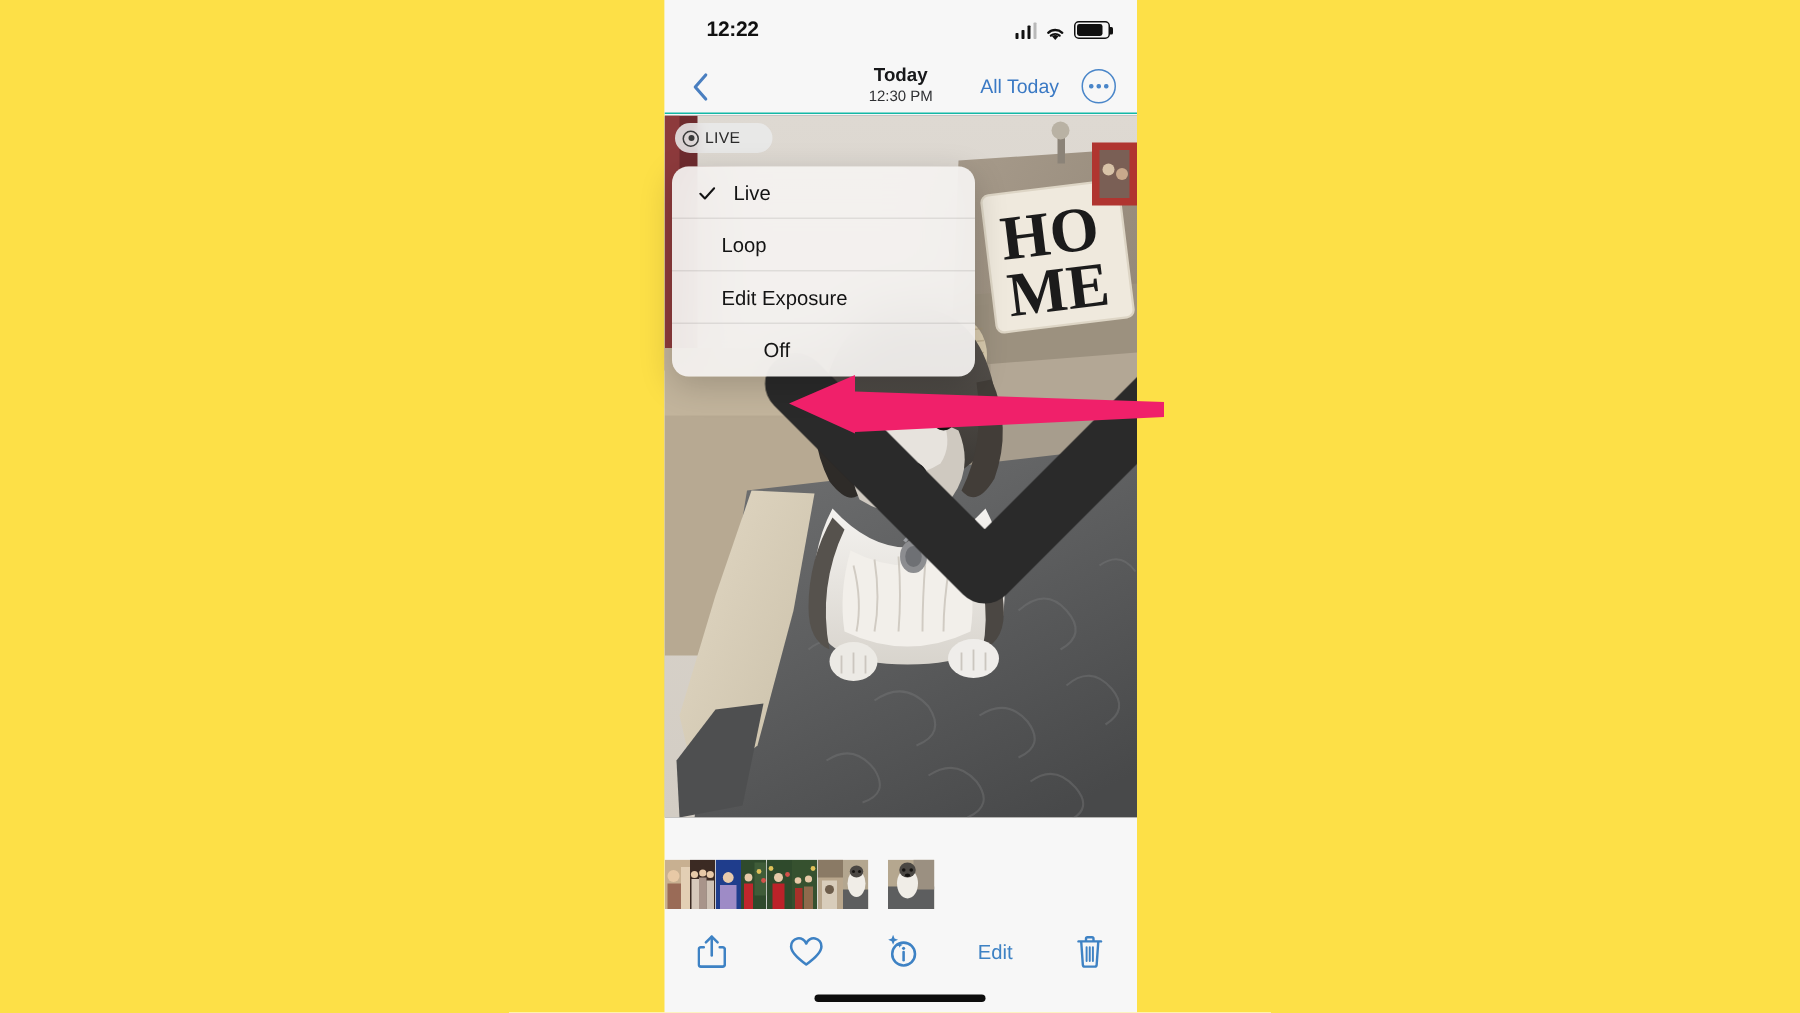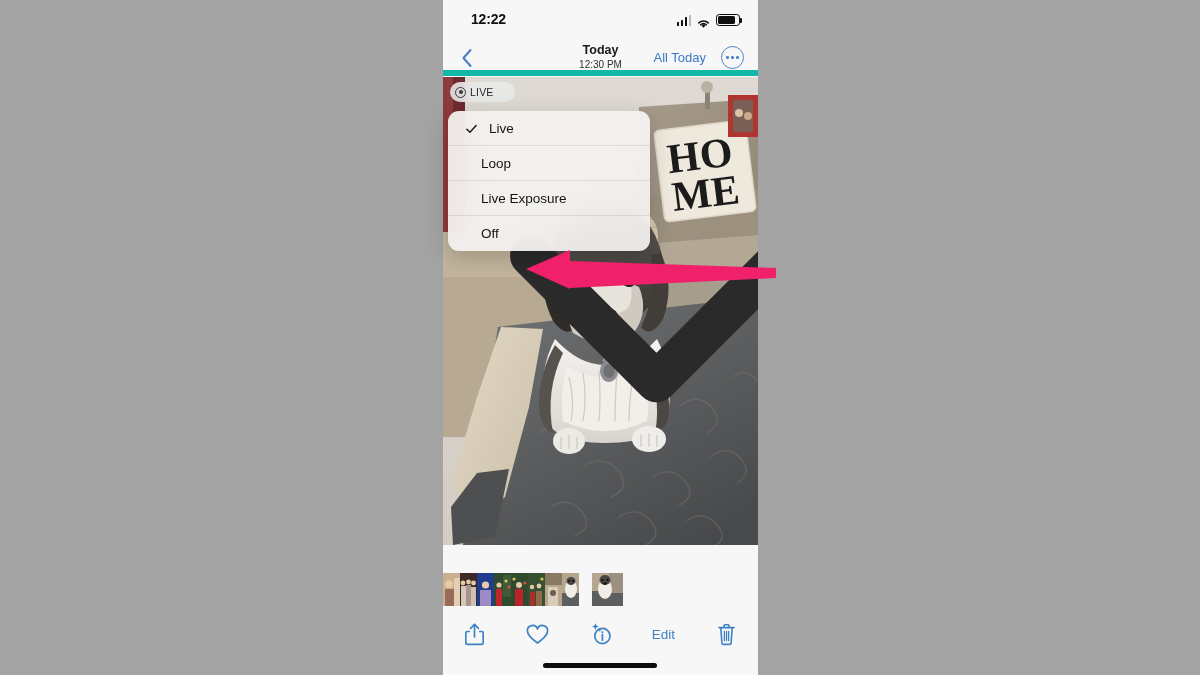--- a/index.html
+++ b/index.html
@@ -5,21 +5,21 @@
   * { box-sizing: border-box; margin: 0; padding: 0; }
   html, body {
     width: 1200px; height: 675px;
     background: #ffffff;
     font-family: "Liberation Sans", sans-serif;
     overflow: hidden;
   }
   .stage {
     position: relative;
     width: 1200px; height: 675px;
-    background: #a3a3a3;
+    background: #fde047;
   }
   
   .phone {
     position: absolute;
     left: 443px; top: 0px;
     width: 315px; height: 675px;
     background: #f7f7f7;
     overflow: hidden;
   }
 
@@ -56,21 +56,21 @@
   .battery > span {
     position: absolute; left: 1.4px; top: 1.4px; bottom: 1.4px;
     width: 17px; background: #111; border-radius: 1.6px;
   }
 
   
   .navbar {
     position: absolute; left: 0; top: 38px;
     width: 315px; height: 38px;
     background: #f7f7f7;
-    border-bottom: 6px solid #14b8a6;
+    border-bottom: 1px solid #14b8a6;
   }
   .nav-back {
     position: absolute; left: 12px; top: 8px;
     width: 24px; height: 24px;
     display: flex; align-items: center; justify-content: center;
   }
   .nav-title {
     position: absolute; left: 0; right: 0; top: 5px;
     text-align: center; width: 315px;
     pointer-events: none;
@@ -136,21 +136,21 @@
     z-index: 20;
   }
   .menu-item {
     position: relative;
     height: 35px;
     display: flex; align-items: center;
     padding-left: 33px;
     font-size: 13.5px; color: #141414;
     border-bottom: 1px solid rgba(0,0,0,0.085);
   }
-  .menu-item:last-child { border-bottom: none; }
+  .menu-item:last-child { border-bottom: none; margin-left: 28px; }
   .menu-item .check {
     position: absolute; left: 18px; top: 50%;
     transform: translateY(-50%);
     width: 11px; height: 11px;
   }
   .menu-item.checked { padding-left: 41px; }
 
   
   .arrow { position: absolute; left: 526px; top: 248px; z-index: 30; }
 
@@ -506,21 +506,21 @@
         <svg viewBox="0 0 12 12" width="11" height="11">
           <path d="M1 6.2 L4.3 9.6 L11 2.2" stroke="#141414" stroke-width="1.5" fill="none" stroke-linecap="round" stroke-linejoin="round"></path>
         </svg>
       </span>
       <span>Live</span>
     </div>
     <div class="menu-item">
       <span>Loop</span>
     </div>
     <div class="menu-item">
-      <span>Live Exposure</span>
+      <span>Edit Exposure</span>
     </div>
     <div class="menu-item">
       <span>Off</span>
     </div>
   </div>
 
   <div class="arrow">
     <svg width="250" height="44" viewBox="0 0 250 44">
       <path d="M0 21 L44 2 L44 13 L250 20 L250 30 L44 40 L44 41 Z" fill="#f0206a"></path>
     </svg>

